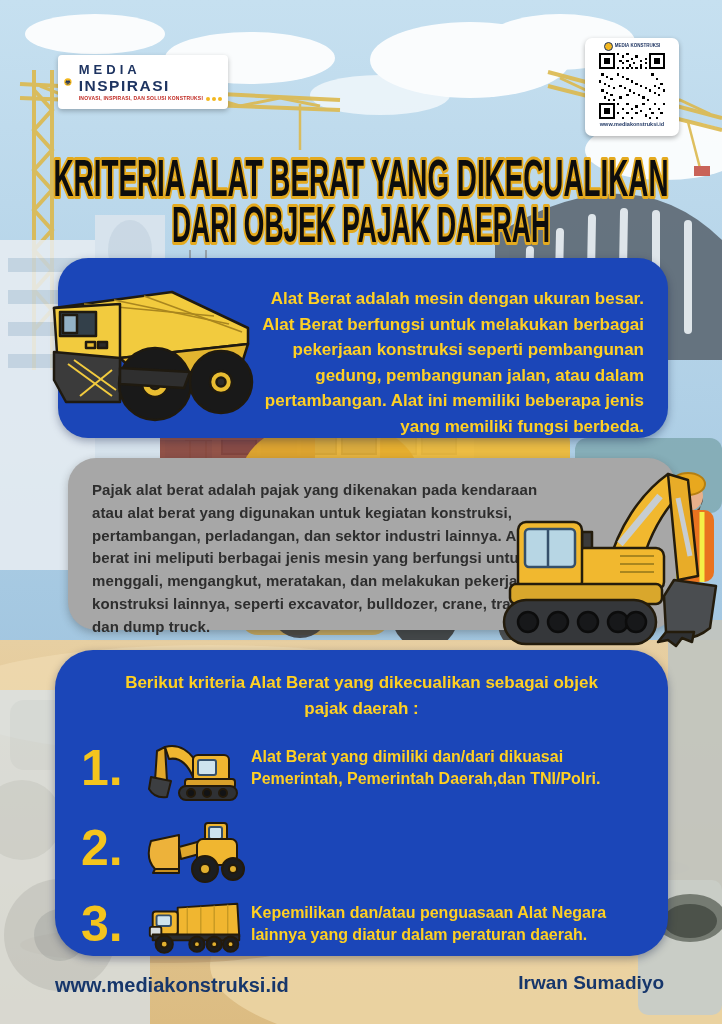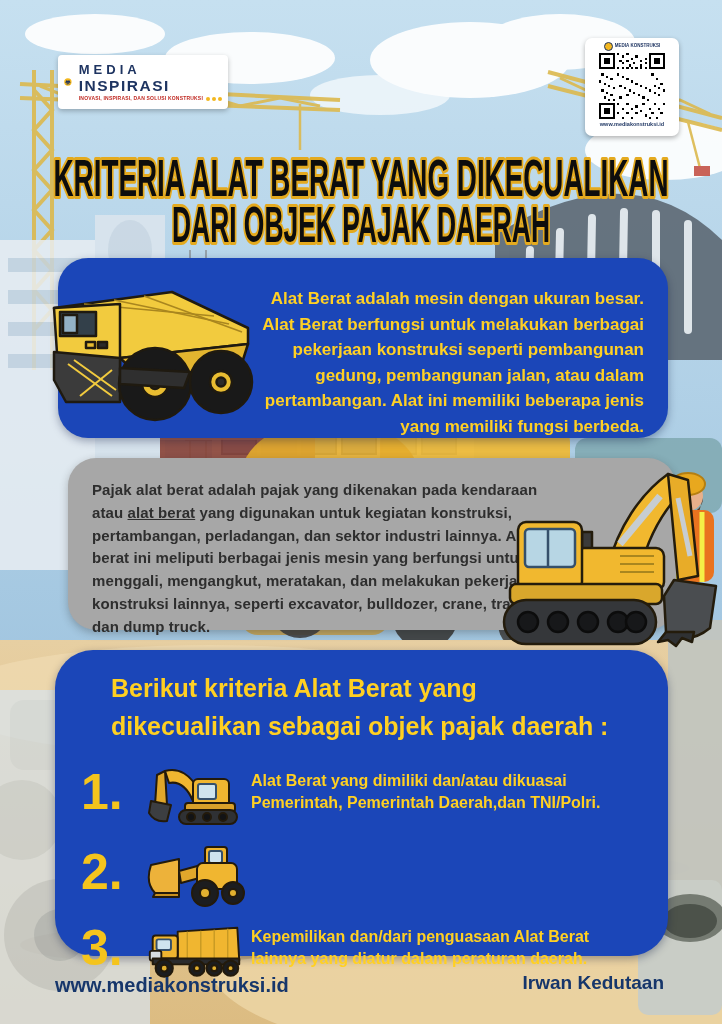--- a/index.html
+++ b/index.html
@@ -29,25 +29,25 @@
 
   
   .panel-blue{background:#1b46b8;box-shadow:0 3px 8px rgba(10,20,60,.35);}
   .intro-box{left:58px;top:258px;width:610px;height:180px;border-radius:30px;z-index:1;}
   .intro-text{position:absolute;top:20px;left:190px;right:24px;color:#ffd024;font-weight:bold;
     font-size:17px;line-height:1.5;text-align:right;margin-top:8px;}
   .definition-box{left:68px;top:458px;width:608px;height:172px;border-radius:28px;background:#a7a7a7;z-index:1;
     box-shadow:0 3px 8px rgba(40,40,40,.3);}
   .definition-text{position:absolute;top:21px;left:24px;width:478px;color:#2e2e2e;font-weight:bold;
     font-size:15px;line-height:1.52;letter-spacing:.1px;}
-  .definition-text .ul{text-decoration:underline;}
+  .definition-text .ul{}
 
   .criteria-box{left:55px;top:650px;width:613px;height:306px;border-radius:38px;z-index:1;box-sizing:border-box;
     padding:20px 26px 14px;display:flex;flex-direction:column;}
-  .criteria-heading{color:#ffd022;font-weight:bold;font-size:25px;line-height:1.5;text-align:left;padding:0 30px;}
+  .criteria-heading{color:#ffd022;font-weight:bold;font-size:17px;line-height:1.5;text-align:center;padding:0 30px;}
   .criteria-list{display:flex;flex-direction:column;margin-top:10px;gap:6px;}
   .criteria-item{display:flex;align-items:center;gap:6px;}
   .item-number{color:#f4c41d;font-weight:bold;font-size:50px;line-height:.9;width:58px;flex:0 0 auto;}
   .item-icon{width:100px;flex:0 0 auto;display:flex;justify-content:center;}
   .item-text{color:#ffd022;font-weight:bold;font-size:16px;line-height:1.4;}
 
   
   .haul-truck{left:24px;top:272px;z-index:2;}
   .excavator{left:490px;top:436px;z-index:2;}
 
@@ -345,21 +345,21 @@
               <rect x="46" y="24" width="36" height="28" rx="5" fill="#f0b630"></rect>
               <rect x="51" y="29" width="18" height="15" rx="2" fill="#cfe4ee" stroke="#35506b"></rect>
               <rect x="38" y="48" width="50" height="9" rx="3" fill="#d9a02a"></rect>
               <rect x="32" y="55" width="58" height="14" rx="7" fill="#2f3134"></rect>
               <circle cx="44" cy="62" r="4" fill="#121315"></circle>
                 <circle cx="60" cy="62" r="4" fill="#121315"></circle>
                 <circle cx="76" cy="62" r="4" fill="#121315"></circle>
             </g>
           </svg>
         </div>
-        <div class="item-text">Alat Berat yang dimiliki dan/atau dikuasai Pemerintah, Pemerintah Daerah,dan TNI/Polri.</div>
+        <div class="item-text">Alat Berat yang dimiliki dan/dari dikuasai Pemerintah, Pemerintah Daerah,dan TNI/Polri.</div>
       </div>
 
       <div class="criteria-item">
         <div class="item-number">2.</div>
         <div class="item-icon">
           <svg width="100" height="74" viewBox="0 0 100 74">
             <g stroke="#231a0b" stroke-width="2" stroke-linejoin="round">
               <path d="M6 30 L34 24 L34 58 L10 58 Q0 48 6 30 Z" fill="#edb23a"></path>
               <path d="M10 58 L34 58 L34 62 L8 62 Z" fill="#c8901f"></path>
               <path d="M34 36 L56 30 L58 42 L36 48 Z" fill="#e0a72b"></path>
@@ -395,22 +395,22 @@
                 <circle cx="20" cy="54" r="3.5" fill="#e2b02f"></circle>
               <circle cx="54" cy="54" r="8" fill="#1c1d1f"></circle>
                 <circle cx="54" cy="54" r="3" fill="#e2b02f"></circle>
               <circle cx="72" cy="54" r="8" fill="#1c1d1f"></circle>
                 <circle cx="72" cy="54" r="3" fill="#e2b02f"></circle>
               <circle cx="89" cy="54" r="8" fill="#1c1d1f"></circle>
                 <circle cx="89" cy="54" r="3" fill="#e2b02f"></circle>
             </g>
           </svg>
         </div>
-        <div class="item-text">Kepemilikan dan/dari penguasaan Alat Berat lainnya yang diatur dalam peraturan daerah.</div>
+        <div class="item-text">Kepemilikan dan/atau penguasaan Alat Negara lainnya yang diatur dalam peraturan daerah.</div>
       </div>
 
     </div>
   </div>
 
   <div class="abs footer-website">www.mediakonstruksi.id</div>
-  <div class="abs footer-author">Irwan Kedutaan</div>
+  <div class="abs footer-author">Irwan Sumadiyo</div>
 
 </div>
 
 </body></html>

